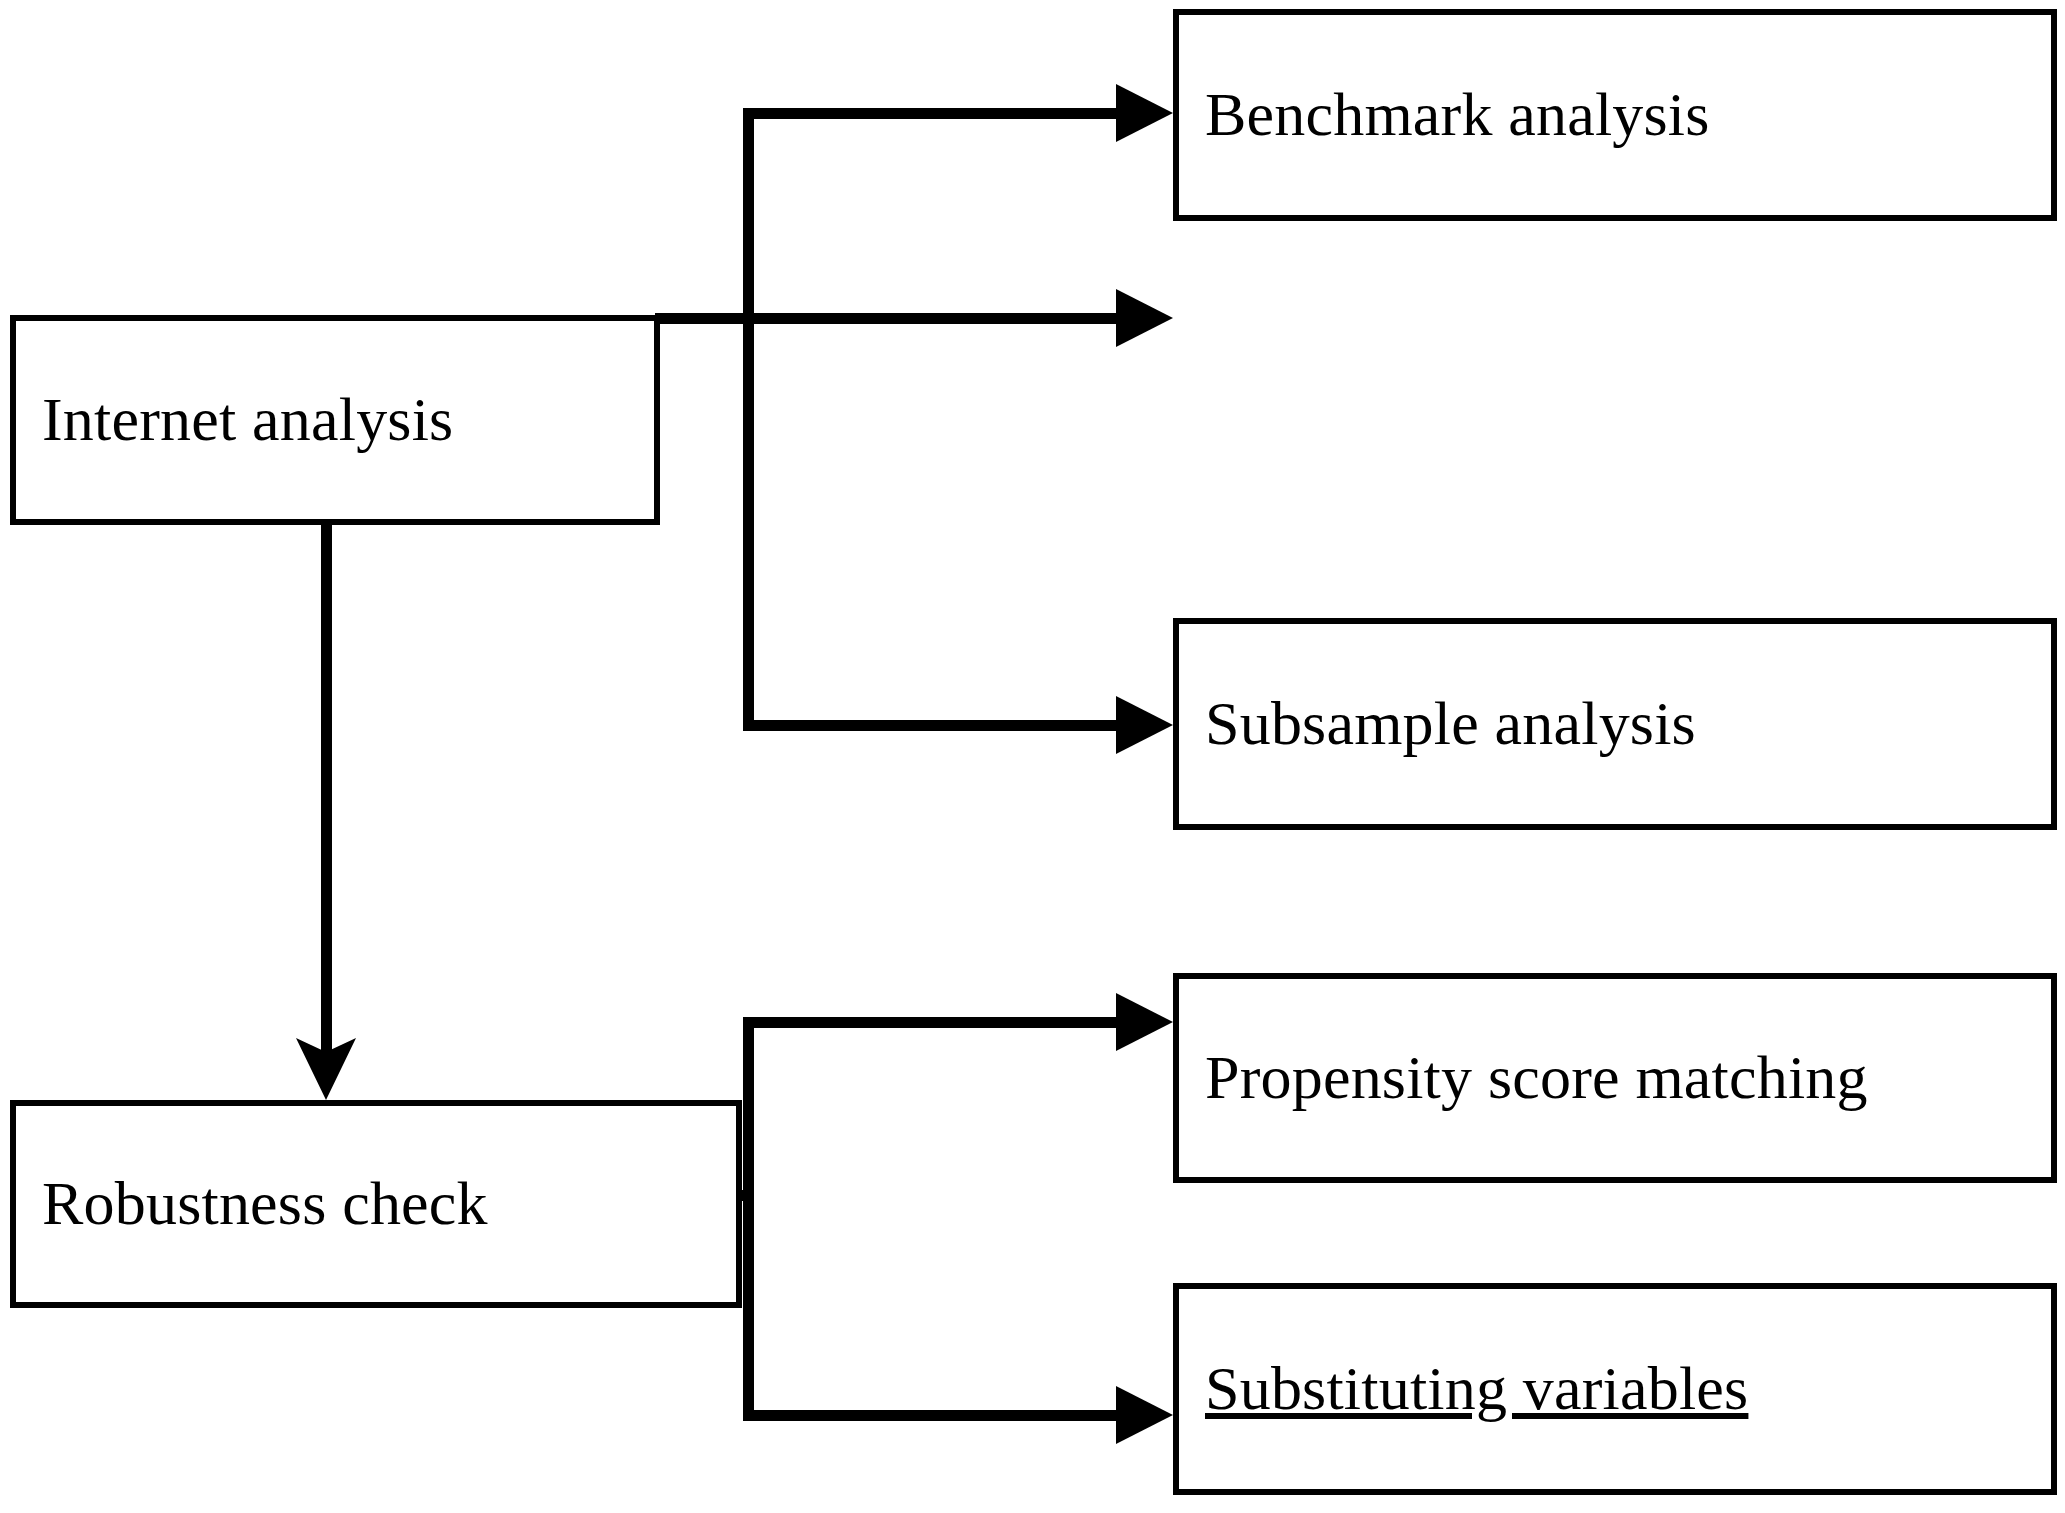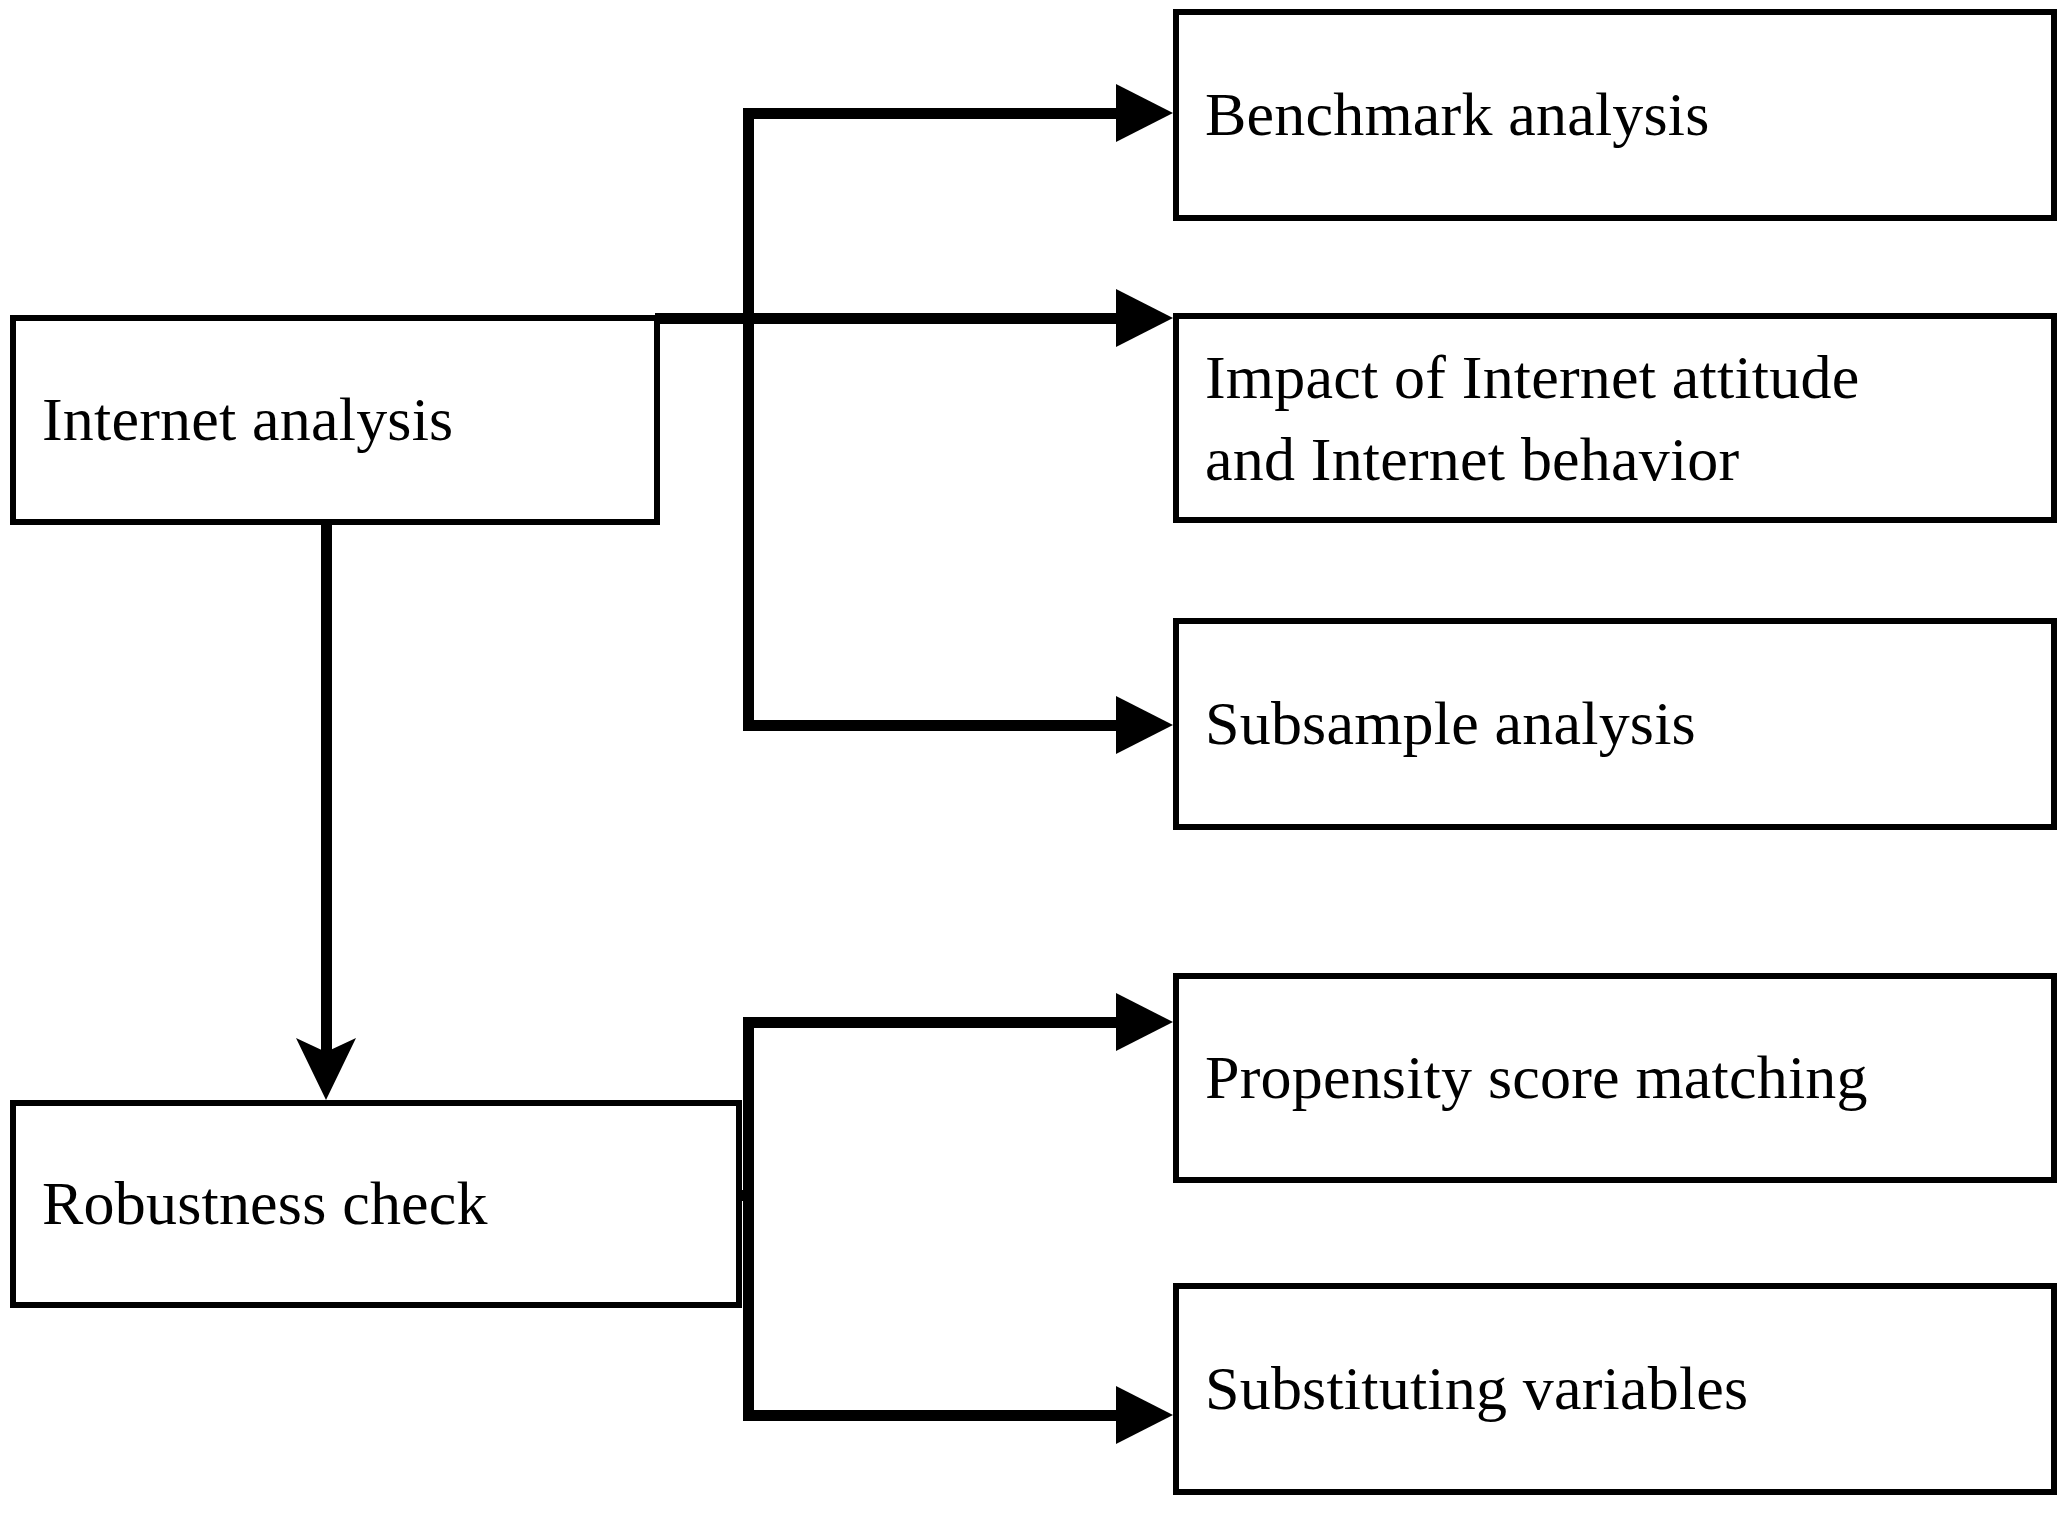--- a/index.html
+++ b/index.html
@@ -95,30 +95,26 @@
   </div>
 
   <div class="node-box" style="left:10px; top:1100px; width:732px; height:208px;">
     <span class="node-label">Robustness check</span>
   </div>
 
   <div class="node-box" style="left:1173px; top:9px; width:884px; height:212px;">
     <span class="node-label">Benchmark analysis</span>
   </div>
 
-  <div class="node-box two-line" style="left:1173px; top:313px; width:884px; height:210px;">
-    <span class="node-label">Impact of Internet attitude
-and Internet behavior</span>
-  </div>
 
   <div class="node-box" style="left:1173px; top:973px; width:884px; height:210px;">
     <span class="node-label">Propensity score matching</span>
   </div>
 
   <div class="node-box" style="left:1173px; top:618px; width:884px; height:212px;">
     <span class="node-label">Subsample analysis</span>
   </div>
 
-  <div class="node-box" style="left:1173px; top:1283px; width:884px; height:212px;">
+  <div class="node-box" style="left:1173px; top:1283px; width:884px; height:212px;text-decoration:underline;">
     <span class="node-label">Substituting variables</span>
   </div>
 
 </div>
 
 </body></html>

